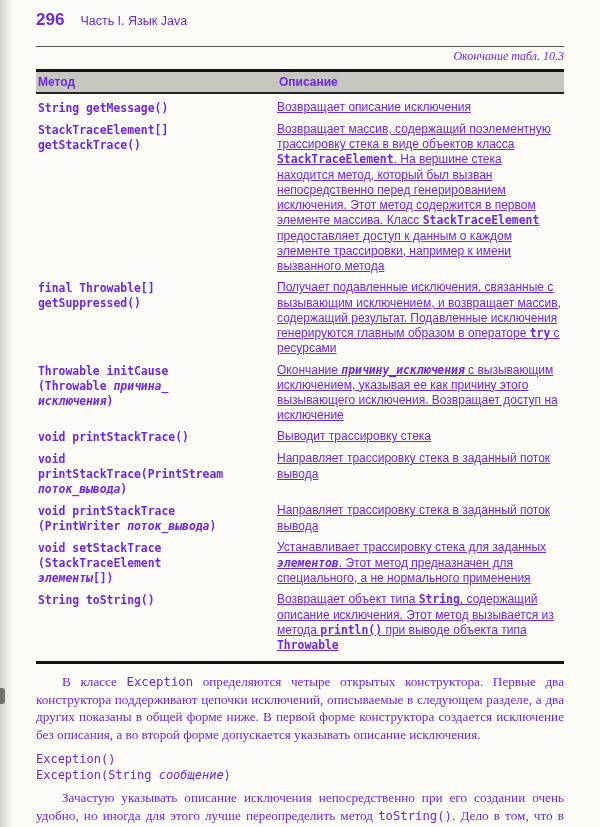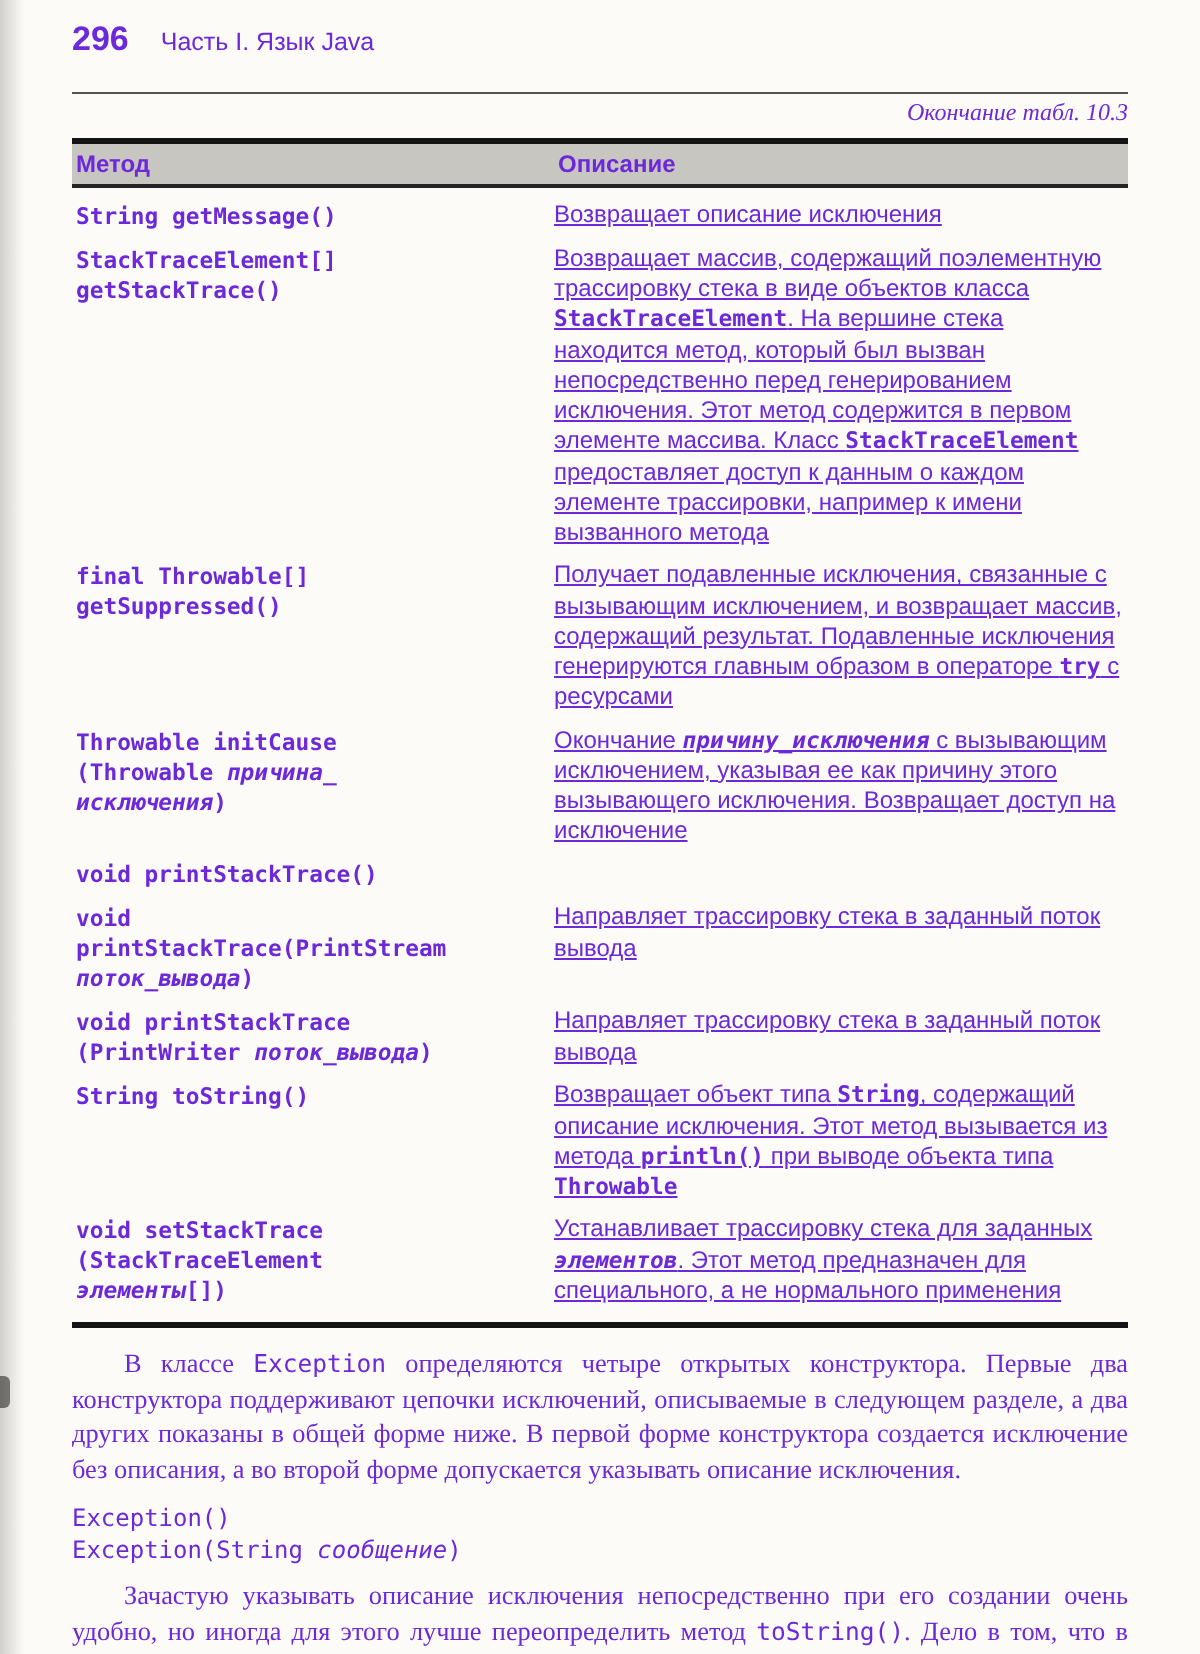--- a/index.html
+++ b/index.html
@@ -118,45 +118,46 @@
 
   <div class="trow">
     <div class="td method"><span class="s-mb">Throwable initCause
 (Throwable </span><span class="s-mbi">причина_
 исключения</span><span class="s-mb">)</span></div>
     <div class="td desc"><span class="s-p">Окончание </span><span class="s-mbi">причину_исключения</span><span class="s-p"> с вызывающим исключением, указывая ее как причину этого вызывающего исключения. Возвращает доступ на исключение</span></div>
   </div>
 
   <div class="trow">
     <div class="td method"><span class="s-mb">void printStackTrace()</span></div>
+    <div class="td desc"><span class="s-p">Выводит трассировку стека</span></div>
   </div>
 
   <div class="trow">
     <div class="td method"><span class="s-mb">void
 printStackTrace(PrintStream
 </span><span class="s-mbi">поток_вывода</span><span class="s-mb">)</span></div>
     <div class="td desc"><span class="s-p">Направляет трассировку стека в заданный поток вывода</span></div>
   </div>
 
   <div class="trow">
     <div class="td method"><span class="s-mb">void printStackTrace
 (PrintWriter </span><span class="s-mbi">поток_вывода</span><span class="s-mb">)</span></div>
     <div class="td desc"><span class="s-p">Направляет трассировку стека в заданный поток вывода</span></div>
   </div>
 
   <div class="trow">
-    <div class="td method"><span class="s-mb">String toString()</span></div>
-    <div class="td desc"><span class="s-p">Возвращает объект типа </span><span class="s-mb">String</span><span class="s-p">, содержащий описание исключения. Этот метод вызывается из метода </span><span class="s-mb">println()</span><span class="s-p"> при выводе объекта типа </span><span class="s-mb">Throwable</span></div>
-  </div>
-
-  <div class="trow">
     <div class="td method"><span class="s-mb">void setStackTrace
 (StackTraceElement
 </span><span class="s-mbi">элементы</span><span class="s-mb">[])</span></div>
     <div class="td desc"><span class="s-p">Устанавливает трассировку стека для заданных </span><span class="s-mbi">элементов</span><span class="s-p">. Этот метод предназначен для специального, а не нормального применения</span></div>
+  </div>
+
+  <div class="trow">
+    <div class="td method"><span class="s-mb">String toString()</span></div>
+    <div class="td desc"><span class="s-p">Возвращает объект типа </span><span class="s-mb">String</span><span class="s-p">, содержащий описание исключения. Этот метод вызывается из метода </span><span class="s-mb">println()</span><span class="s-p"> при выводе объекта типа </span><span class="s-mb">Throwable</span></div>
   </div>
 </div>
   </section>
 
   <main class="body-text">
     <p class="para indent"><span class="s-p">В классе </span><span class="s-m">Exception</span><span class="s-p"> определяются четыре открытых конструктора. Первые два конструктора поддерживают цепочки исключений, описываемые в следующем разделе, а два других показаны в общей форме ниже. В первой форме конструктора создается исключение без описания, а во второй форме допускается указывать описание исключения.</span></p>
     <div class="code-block">
       <div class="code-line"><span class="s-m">Exception()</span></div>
       <div class="code-line"><span class="s-m">Exception(String </span><span class="s-mi">сообщение</span><span class="s-m">)</span></div>
     </div>

